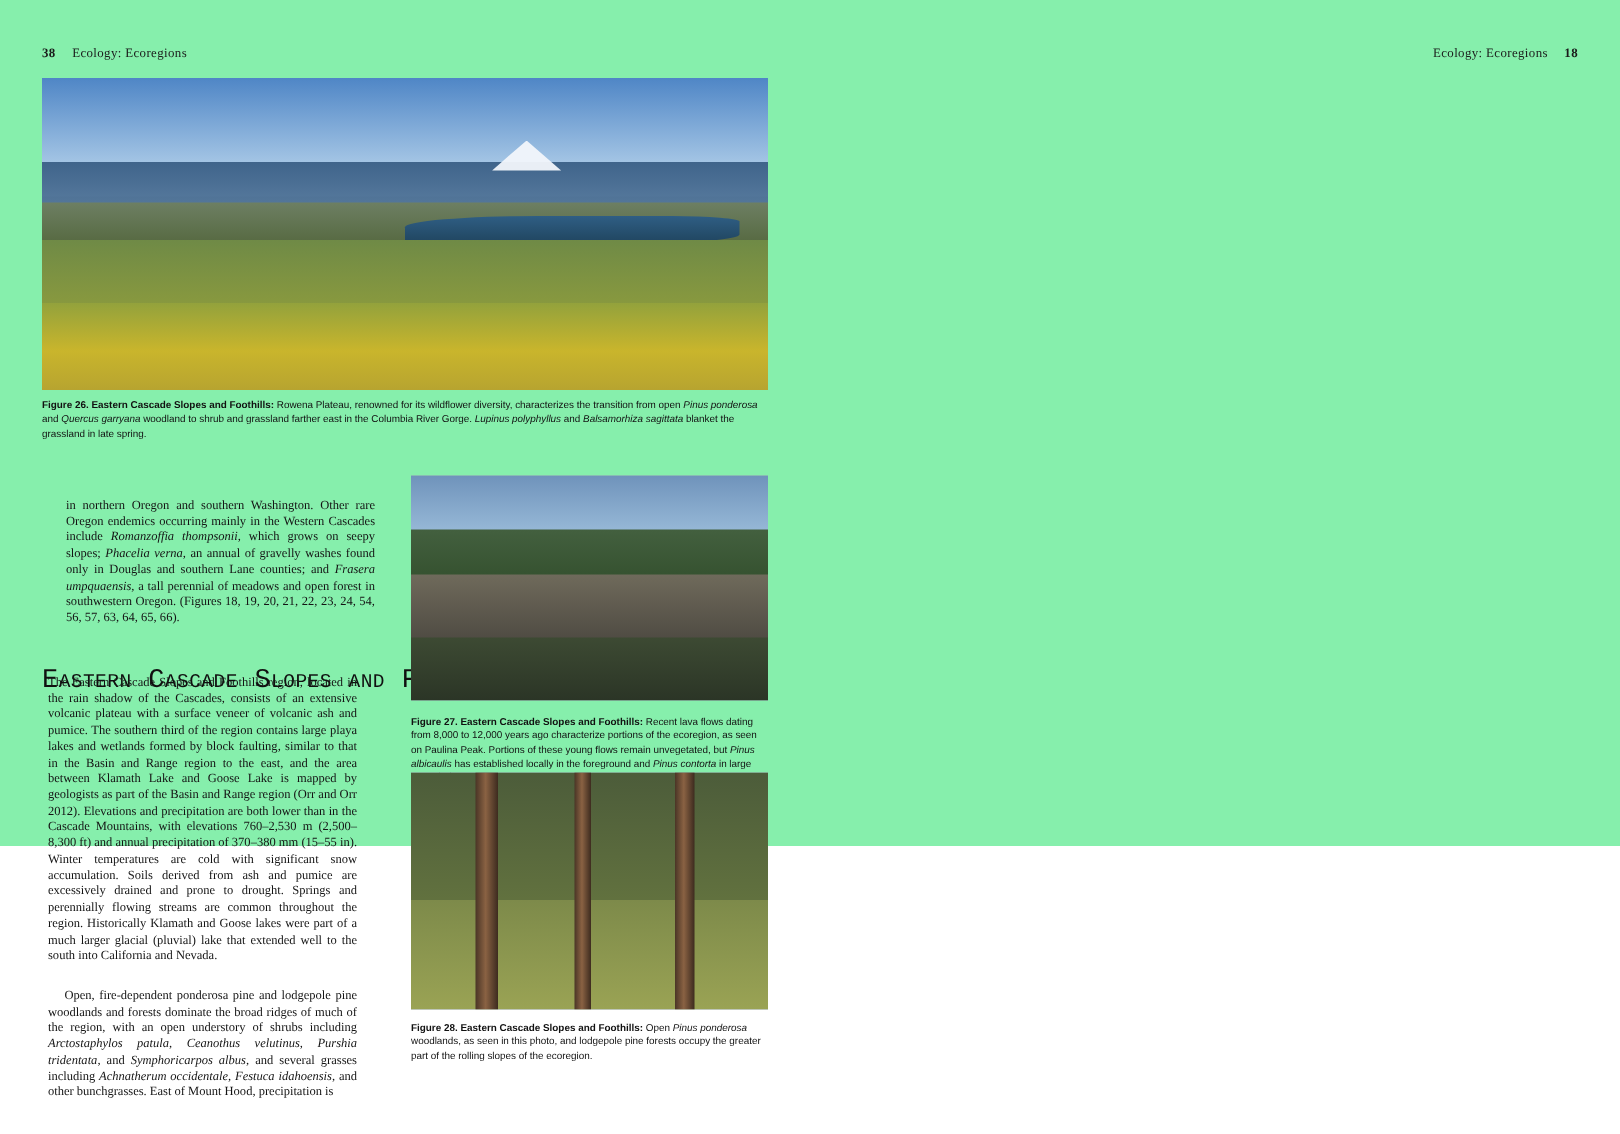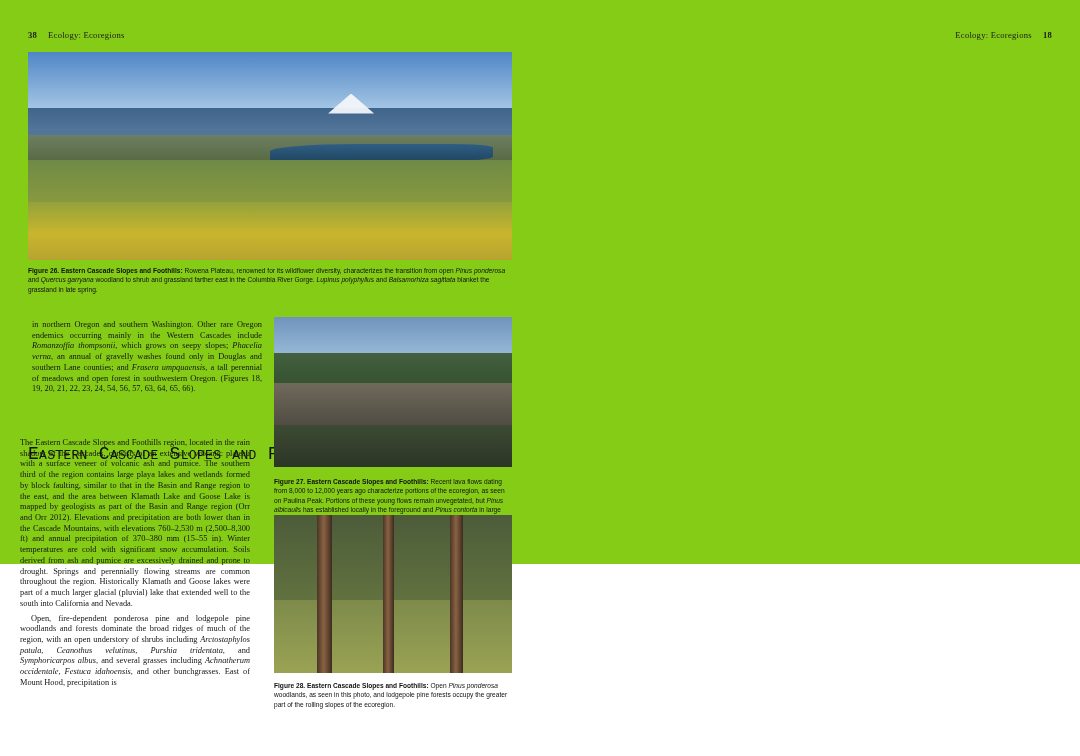--- a/index.html
+++ b/index.html
@@ -16,21 +16,21 @@
     position: relative;
   }
   .spread {
     position: absolute;
     inset: 0;
     display: flex;
   }
   .page {
     position: relative;
     height: 564px;
-    background: #84cc16;
+    background: #86efac;
   }
   .page-left  { width: 540px; }
   .page-right { width: 540px; }
 
   
   .runhead {
     position: absolute;
     top: 30px;
     font-family: "Liberation Serif", serif;
     font-size: 8.6px;
@@ -109,21 +109,21 @@
   .col {
     position: absolute;
     font-family: "Liberation Serif", serif;
     font-size: 8.35px;
     line-height: 1.285;
     text-align: justify;
     color: #141414;
     -webkit-hyphens: none;
     hyphens: none;
   }
-  .col p { margin: 4px; }
+  .col p { margin: 16px; }
   .col p.indent { text-indent: 11px; font-family: Liberation Serif, serif; }
   .col i { font-style: italic; }
 
   #col-left-a  { left: 28px;  top: 316px; width: 238px; }
   #col-left-b  { left: 16px;  top: 434px; width: 238px; }
 
   
   .section-head {
     position: absolute;
     font-family: Liberation Mono, monospace;

